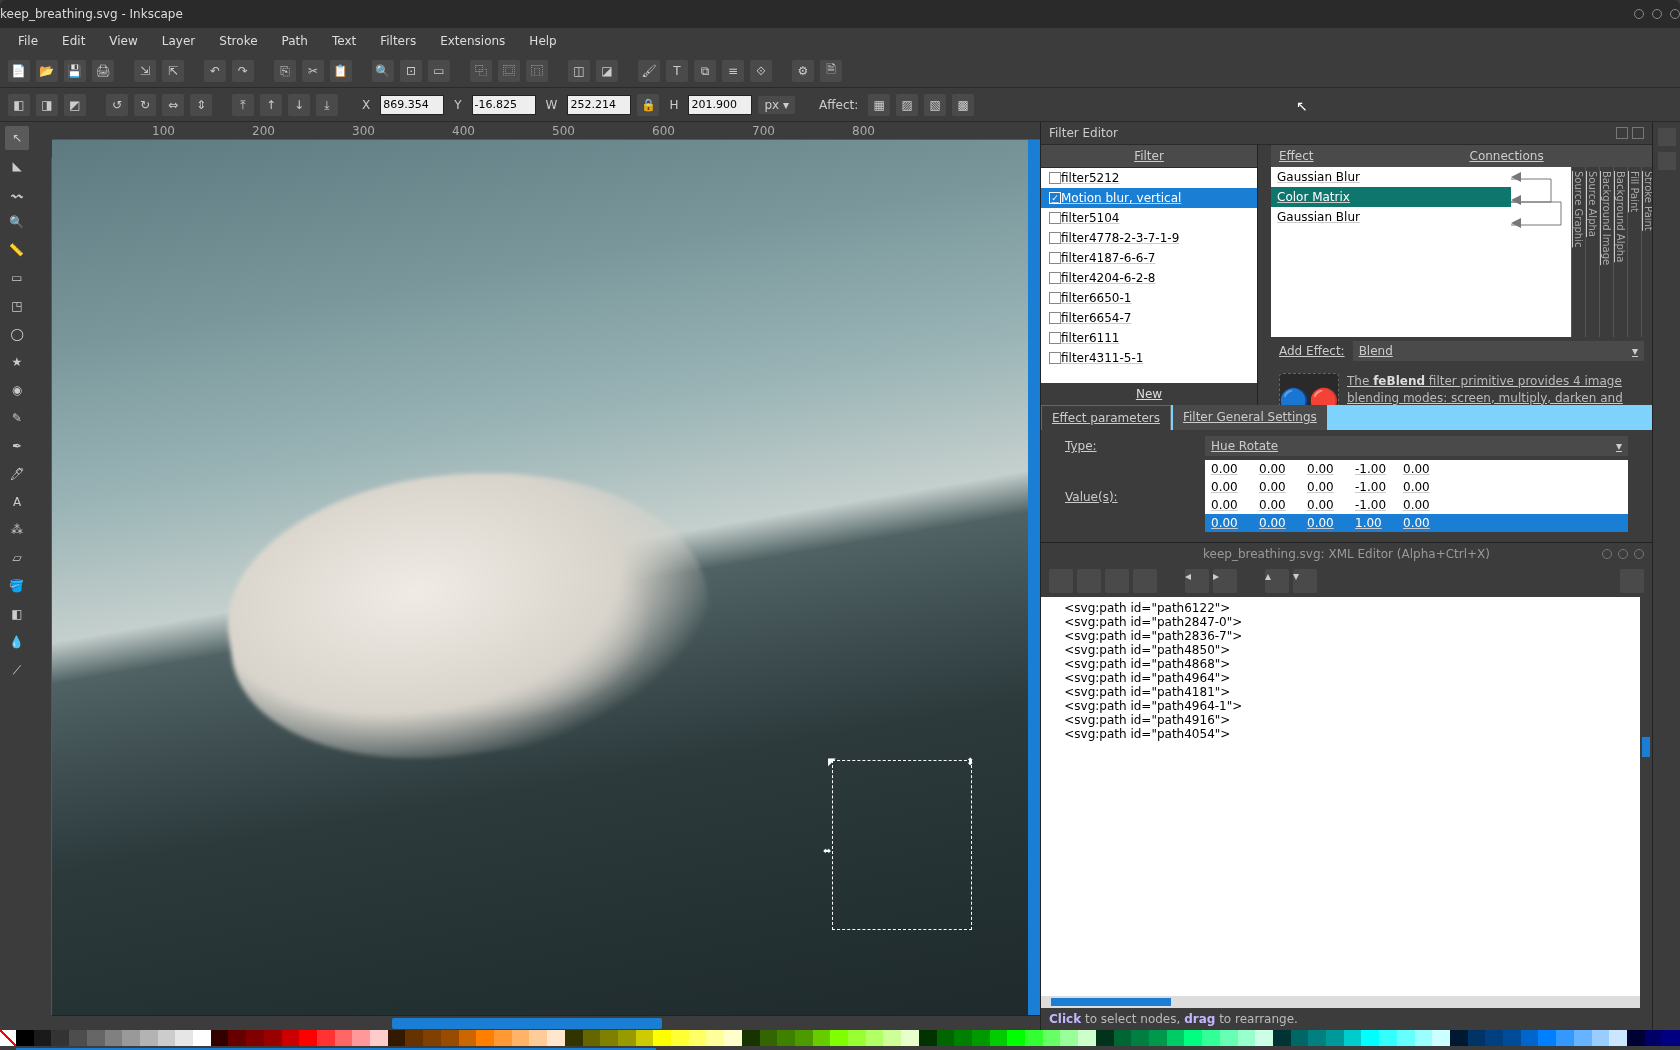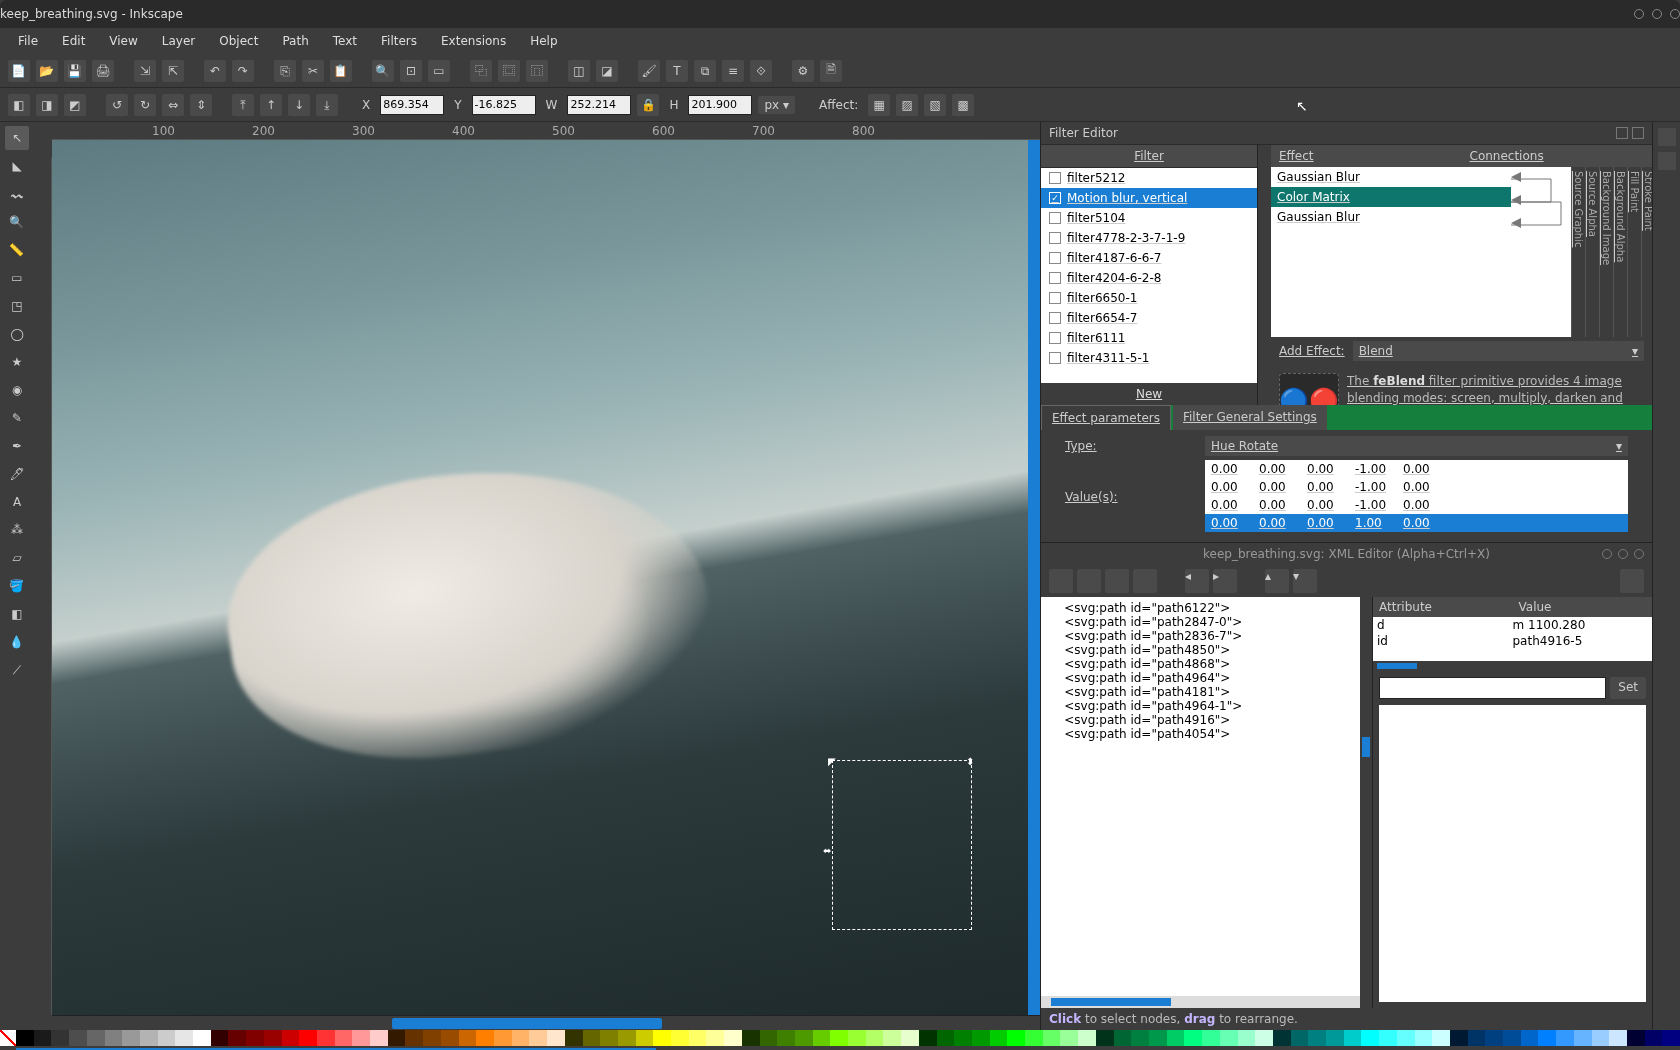--- a/index.html
+++ b/index.html
@@ -44,21 +44,21 @@
 
 .panel-header { background: #3c3c3c; padding: 4px 8px; display: flex; align-items: center; color: #ccc; border-bottom: 1px solid #2a2a2a;}
 .panel-header .hx { margin-left: auto; display: flex; gap: 4px;}
 .panel-header .hx span { width: 12px; height: 12px; border: 1px solid #777; }
 
 .filter-editor { flex: 0 0 auto; display: flex; flex-direction: column; text-decoration: underline; }
 .fe-top { display: flex; height: 260px; }
 .filter-list { width: 216px; background: #3c3c3c; display: flex; flex-direction: column; }
 .filter-list-hdr { background: #4a4a4a; padding: 4px 8px; text-align: center; border-bottom: 1px solid #2a2a2a;}
 .filter-list-body { flex: 1; background: #fff; color: #000; overflow-y: auto;}
-.filter-item { padding: 3px 8px; display: flex; align-items: center; gap: 6px; }
+.filter-item { padding: 3px 8px; display: flex; align-items: center; gap: 0; }
 .filter-item.selected { background: #1a7fd4; color: #fff; }
 .filter-cb { width: 12px; height: 12px; border: 1px solid #888; display: inline-flex; align-items: center; justify-content: center; font-size: 9px;}
 .filter-item.selected .filter-cb { border-color: #fff; }
 .filter-new { text-align: center; padding: 4px; background: #3c3c3c; color: #ddd; text-decoration: underline; cursor: pointer;}
 
 .fl-scroll { width: 14px; background: #3c3c3c; border-left: 1px solid #222;}
 
 .effect-panel { flex: 1; display: flex; flex-direction: column; }
 .effect-headers { display: flex; background: #4a4a4a; }
 .effect-headers span { padding: 4px 8px; flex: 1; }
@@ -69,21 +69,21 @@
 .effect-sources { width: 80px; background: #3c3c3c; display: flex; }
 .src-col { writing-mode: vertical-rl; padding: 4px 1px; font-size: 10px; color: #aaa; border-left: 1px solid #555; text-align: left;}
 
 .add-effect { display: flex; align-items: center; padding: 4px 8px; gap: 8px; background: #3c3c3c;}
 .add-effect-dd { flex: 1; background: #4a4a4a; padding: 3px 6px; display: flex; justify-content: space-between;}
 .effect-desc { display: flex; padding: 8px; gap: 8px; background: #3c3c3c; align-items: flex-start;}
 .effect-desc-icon { width: 60px; height: 56px; background: #2a2a2a; border: 1px dashed #666; border-radius: 4px; display: flex; align-items: center; justify-content: center; font-size: 24px;}
 .effect-desc-text { flex: 1; color: #bbb; line-height: 1.4;}
 .effect-desc-text b { color: #ddd; }
 
-.params-tabs { display: flex; background: #15803d;}
+.params-tabs { display: flex; background: #7dd3fc;}
 .params-tab { padding: 5px 10px; background: #4a4a4a; margin-right: 2px; cursor: pointer;}
 .params-tab.active { background: #3c3c3c; border-top: 1px solid #666; border-left: 1px solid #666; border-right: 1px solid #666;}
 .params-body { padding: 6px 24px; }
 .param-row { display: flex; align-items: center; margin-bottom: 4px; }
 .param-label { width: 140px; color: #ccc;}
 .param-dd { flex: 1; background: #4a4a4a; padding: 3px 6px; display: flex; justify-content: space-between;}
 .matrix { flex: 1; background: #fff; color: #000;}
 .matrix-row { padding: 2px 6px; display: flex; gap: 8px; font-family: monospace;}
 .matrix-row.selected { background: #1a7fd4; color: #fff;}
 .matrix-row span { width: 40px; text-align: left;}
@@ -136,21 +136,21 @@
     <span></span>
     <span></span>
   </div>
 </div>
 
 <div class="menubar">
   <span>File</span>
   <span>Edit</span>
   <span>View</span>
   <span>Layer</span>
-  <span>Object</span>
+  <span>Stroke</span>
   <span>Path</span>
   <span>Text</span>
   <span>Filters</span>
   <span>Extensions</span>
   <span>Help</span>
 </div>
 
 <div class="toolbar1">
   <div class="tb-btn">📄</div>
   <div class="tb-btn">📂</div>
@@ -458,44 +458,20 @@
             <div class="xml-tree-line">    &lt;svg:path id="path4181"&gt;</div>
             <div class="xml-tree-line">    &lt;svg:path id="path4964-1"&gt;</div>
             <div class="xml-tree-line">    &lt;svg:path id="path4916"&gt;</div>
             <div class="xml-tree-line">    &lt;svg:path id="path4054"&gt;</div>
             <div class="xml-tree-scroll">
               <div class="xml-tree-scroll-thumb"></div>
             </div>
           </div>
         <div style="width:12px; background:#3c3c3c; position:relative;">
           <div style="position:absolute; top:140px; width:8px; left:2px; height:20px; background:#1a7fd4;"></div>
-        </div>
-        <div class="xml-attrs">
-          <div class="xml-attr-hdr">
-            <span>Attribute</span>
-            <span>Value</span>
-          </div>
-          <div class="xml-attr-list" id="xml-attr-list">
-              <div class="xml-attr-row">
-                <span>d</span>
-                <span>m 1100.280</span>
-              </div>
-              <div class="xml-attr-row">
-                <span>id</span>
-                <span>path4916-5</span>
-              </div>
-            </div>
-          <div class="xml-attr-scroll">
-              <div class="xml-attr-scroll-thumb"></div>
-            </div>
-          <div class="xml-input-row">
-            <input class="xml-input" style="">
-            <div class="xml-set-btn">Set</div>
-          </div>
-          <div class="xml-textarea"></div>
         </div>
       </div>
       <div class="xml-hint">
         <b>Click</b><span> to select nodes, </span><b>drag</b><span> to rearrange.</span>
       </div>
     </div>
   </div>
 
   <div class="right-dock">
     <div class="dock-item"></div>

